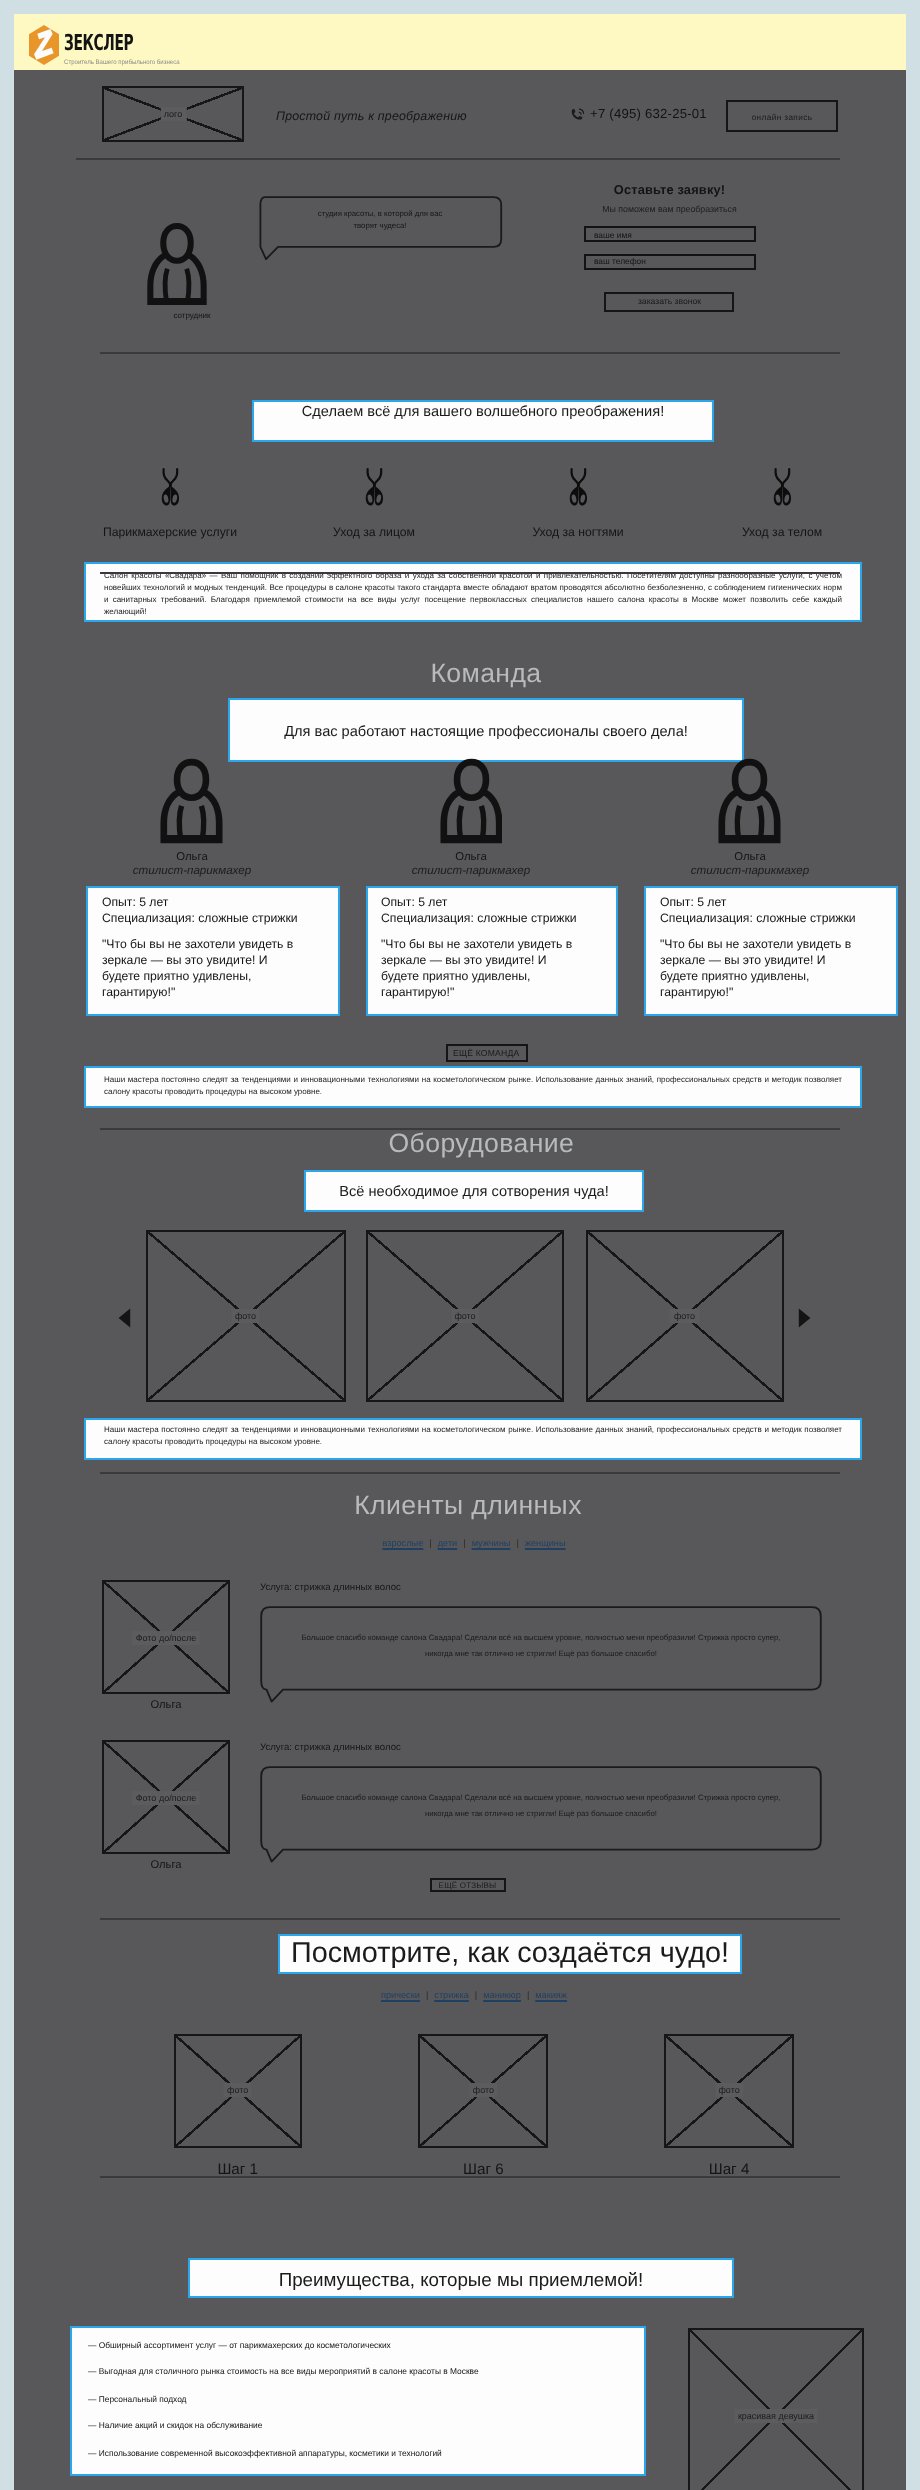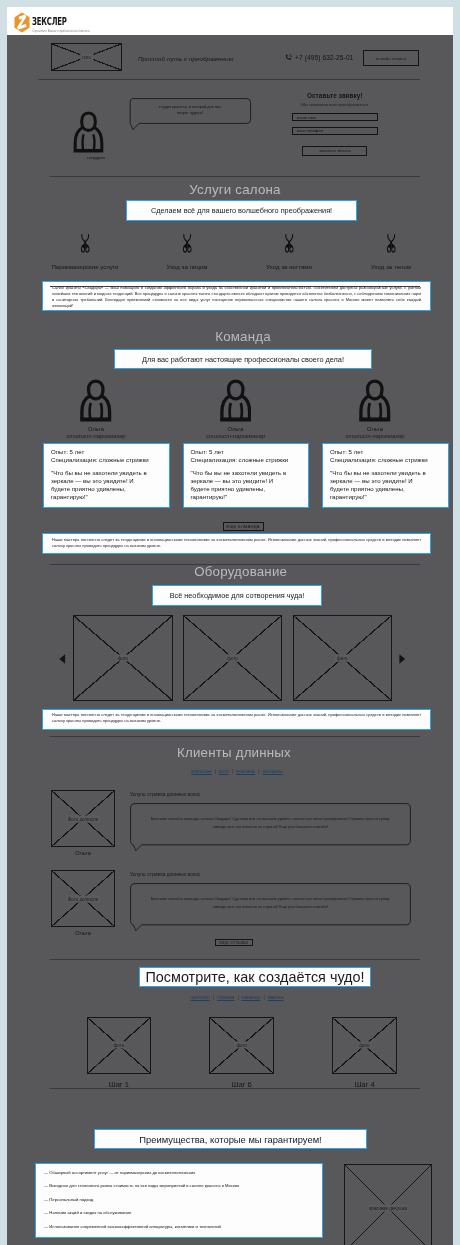--- a/index.html
+++ b/index.html
@@ -1,19 +1,19 @@
 <!DOCTYPE html>
 <html><head>
 <meta charset="utf-8">
 <style>
 *{box-sizing:border-box;margin:0;padding:0}
 html,body{width:460px;height:1245px;overflow:hidden}
 body{background:#d0dfe3;font-family:"Liberation Sans",sans-serif;-webkit-font-smoothing:antialiased}
 .page{position:absolute;left:7px;top:7px;width:446px;height:1238px;}
-.hdr{background:#ffffff;height:28px;position:relative;}
+.hdr{background:#fef9c3;height:28px;position:relative;}
 .logo-wrap{position:absolute;left:7px;top:5px;display:flex;align-items:flex-start;}
 .logo-hex{width:16px;height:21px;position:relative;margin-top:0px;}
 .brand{margin-left:2px;margin-top:5px;}
 .brand-name{font-family:"DejaVu Sans",sans-serif;font-weight:bold;font-size:11px;letter-spacing:-0.3px;color:#141414;line-height:10px;transform:scaleX(0.63);transform-origin:left center;white-space:nowrap;}
 .brand-tag{font-size:3.3px;color:#8a8a8a;letter-spacing:0px;line-height:4px;margin-top:2px;white-space:nowrap;transform:scaleX(0.92);transform-origin:left center;}
 .mock{background:#58585a;position:relative;height:1210px;overflow:hidden;}
 .ph{border:1.2px solid #161616;position:relative;background:transparent;}
 .ph:before,.ph:after{content:"";position:absolute;left:0;top:0;width:100%;height:100%;}
 .ph:before{background:linear-gradient(to top right,transparent calc(50% - 0.6px),#161616 calc(50% - 0.6px),#161616 calc(50% + 0.6px),transparent calc(50% + 0.6px));}
 .ph:after{background:linear-gradient(to bottom right,transparent calc(50% - 0.6px),#161616 calc(50% - 0.6px),#161616 calc(50% + 0.6px),transparent calc(50% + 0.6px));}
@@ -119,22 +119,21 @@
       </div>
       <div style="margin-top:5.5px;height:8px;border:1.1px solid #131313;display:flex;align-items:center;padding-left:4px;">
         <span style="font-size:4.2px;color:#141414">ваш телефон</span>
       </div>
       <div class="btn" style="margin:11px auto 0;width:65px;height:10px;font-size:4.3px;">
         <span>заказать звонок</span>
       </div>
     </div>
     <div class="divider" style="left:43px;top:141px;width:370px"></div>
 
-    <div class="sec-title" style="position:absolute;left:5px;top:147px;width:446px;font-size:13.3px">Услуги салона</div>
-    <div class="callout" style="position:absolute;left:119px;top:165px;width:231px;height:21px;display:flex;align-items:center;justify-content:center;">
+    <div class="callout" style="position:absolute;left:119px;top:165px;width:231px;height:21px;display:flex;align-items:flex-start;justify-content:center;">
       <span style="font-size:7.3px">Сделаем всё для вашего волшебного преображения!</span>
     </div>
     <div style="position:absolute;left:27px;top:199px;width:408px;display:flex;">
 
         <div class="svc">
           <span class="svc-ico">
             <svg width="10.4" height="19.5" viewBox="0 0 52 98">
               <path d="M9 3 C8 14 10 24 17 30 C21.5 34 25 38 27 44" stroke="#0d0d0d" stroke-width="5.4" fill="none" stroke-linecap="round"></path>
               <path d="M43 3 C44 14 42 24 35 30 C30.5 34 27 38 25 44" stroke="#0d0d0d" stroke-width="5.4" fill="none" stroke-linecap="round"></path>
               <path d="M26.5 39 C25 47 17 50 11 57 C5 64 3 74 5 83 C7 92 14 96 19.5 93.5 C25 91 26 81 25.5 71 C25 61 26.5 45 26.5 39 Z" fill="#0d0d0d"></path>
@@ -188,21 +187,21 @@
           <span class="svc-lbl">Уход за телом</span>
         </div>
 
     </div>
     <div class="wtext" style="position:absolute;left:35px;top:246px;width:389px;height:30px;padding:2.5px 9px 0;">
       <div style="font-size:4px;line-height:6.3px;text-align:justify;color:#1b1b1b">Салон красоты «Свадара» — Ваш помощник в создании эффектного образа и ухода за собственной красотой и привлекательностью. Посетителям доступны разнообразные услуги, с учётом новейших технологий и модных тенденций. Все процедуры в салоне красоты такого стандарта вместе обладают вратом проводятся абсолютно безболезненно, с соблюдением гигиенических норм и санитарных требований. Благодаря приемлемой стоимости на все виды услуг посещение первоклассных специалистов нашего салона красоты в Москве может позволить себе каждый желающий!</div>
     </div>
     <div class="divider" style="left:43px;top:251px;width:370px"></div>
 
     <div class="sec-title" style="position:absolute;left:13px;top:294px;width:446px;font-size:13.3px">Команда</div>
-    <div class="callout" style="position:absolute;left:107px;top:314px;width:258px;height:20px;display:flex;align-items:center;justify-content:center;">
+    <div class="callout" style="position:absolute;left:107px;top:314px;width:258px;height:32px;display:flex;align-items:center;justify-content:center;">
       <span style="font-size:7.3px">Для вас работают настоящие профессионалы своего дела!</span>
     </div>
     <div style="position:absolute;left:36px;top:344px;width:405.5px;display:flex;justify-content:space-between;">
 
         <div class="tm">
           <span class="tm-ico">
             <svg width="31.5" height="43" viewBox="0 0 76 104">
               <path d="M38 5 C48.5 5 55.5 13 55.5 26 C55.5 39 48.5 48 38 48 C27.5 48 20.5 39 20.5 26 C20.5 13 27.5 5 38 5 Z" fill="none" stroke="#111" stroke-width="8"></path>
               <path d="M23 41 C10 48 4.5 63 4.5 79 L4.5 99 L71.5 99 L71.5 79 C71.5 63 66 48 53 41" fill="none" stroke="#111" stroke-width="8"></path>
               <path d="M26 58 C22 70 23 86 25 99" fill="none" stroke="#111" stroke-width="6.5"></path>
@@ -391,21 +390,21 @@
           <div class="ph step-ph">
             <span>фото</span>
           </div>
           <div class="step-cap">Шаг 4</div>
         </div>
 
     </div>
     <div class="divider" style="left:43px;top:1053px;width:370px"></div>
 
     <div class="callout" style="position:absolute;left:87px;top:1094px;width:273px;height:20px;display:flex;align-items:center;justify-content:center;">
-      <span style="font-size:9.4px">Преимущества, которые мы гарантируем!</span>
+      <span style="font-size:9.4px">Преимущества, которые мы приемлемой!</span>
     </div>
     <div class="wtext" style="position:absolute;left:28px;top:1128px;width:288px;height:75px;padding:6px 8px;">
 
         <div class="adv-item">— Обширный ассортимент услуг — от парикмахерских до косметологических</div>
 
         <div class="adv-item">— Выгодная для столичного рынка стоимость на все виды мероприятий в салоне красоты в Москве</div>
 
         <div class="adv-item">— Персональный подход</div>
 
         <div class="adv-item">— Наличие акций и скидок на обслуживание</div>

